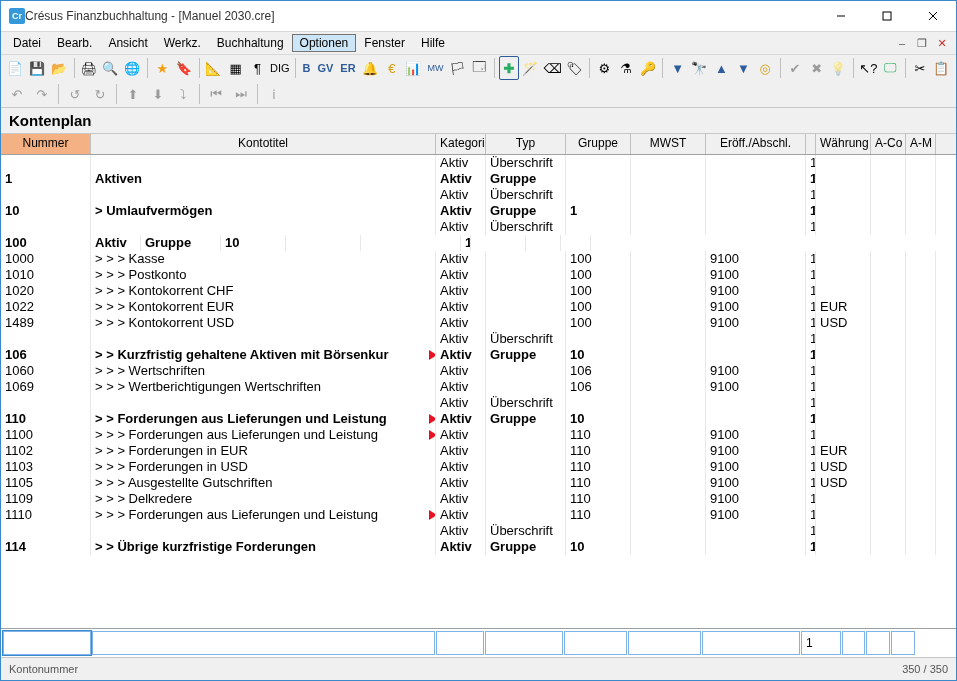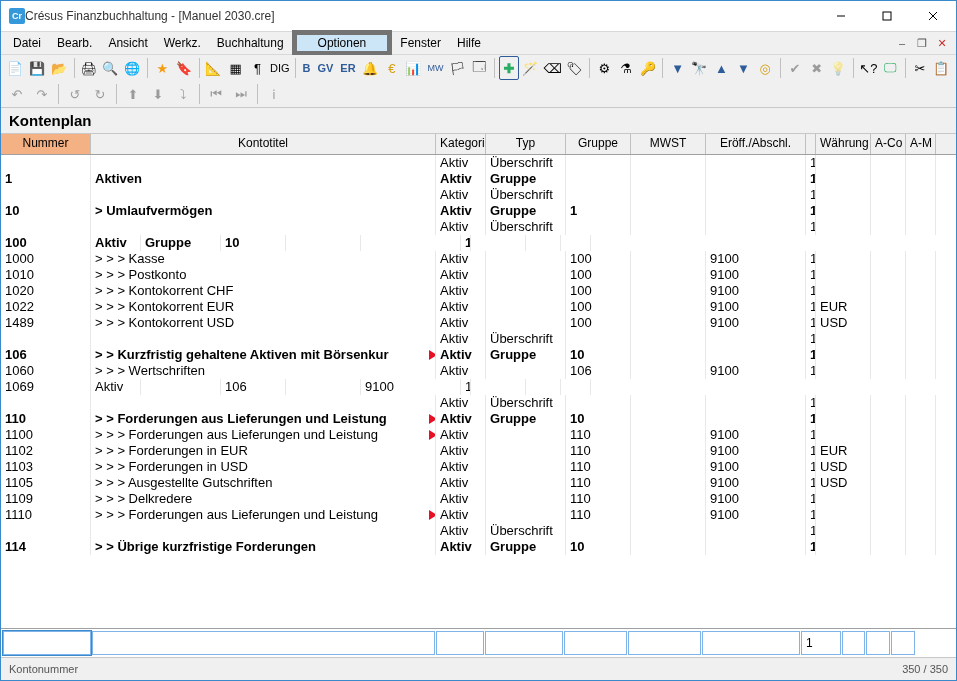--- a/index.html
+++ b/index.html
@@ -3,21 +3,21 @@
 <meta charset="utf-8">
 <style>
   html,body{margin:0;padding:0;font-family:"Segoe UI",Tahoma,sans-serif;font-size:12px;color:#000;background:#fff;height:100%;overflow:hidden}
   .window{width:957px;height:681px;border:1px solid #3a8acb;display:flex;flex-direction:column;box-sizing:border-box;background:#f0f0f0}
   .titlebar{height:30px;background:#fff;display:flex;align-items:center;padding:0 0 0 8px;border-bottom:1px solid #d8d8d8}
   .titlebar .app-icon{width:16px;height:16px;background:#3498db;border-radius:2px;display:flex;align-items:center;justify-content:center;color:#fff;font-size:9px;font-weight:bold}
   .titlebar .title{flex:1;font-size:12px;color:#333}
   .titlebar .winbtn{width:46px;height:30px;display:flex;align-items:center;justify-content:center;cursor:pointer}
   .menubar{height:22px;background:#f0f0f0;display:flex;align-items:center;padding:0 4px;border-bottom:1px solid #d8d8d8}
   .menubar .menu-item{padding:2px 8px;cursor:pointer}
-  .menubar .menu-item.active{background:#cde6f7;border:5px solid #737373;padding:1px 21px}
+  .menubar .menu-item.active{background:#cde6f7;border:1px solid #737373;padding:1px 7px}
   .menubar .spacer{flex:1}
   .menubar .mdi-btn{width:16px;height:16px;margin:0 2px;display:flex;align-items:center;justify-content:center;cursor:pointer;font-size:11px;color:#555}
   .toolbars{background:#f0f0f0;border-bottom:1px solid #c8c8c8}
   .toolbar{height:26px;display:flex;align-items:center;padding:0 4px;gap:1px}
   .tb-sep{width:1px;height:20px;background:#c0c0c0;margin:0 3px}
   .tb-btn{width:22px;height:22px;display:flex;align-items:center;justify-content:center;cursor:pointer;border:1px solid transparent;border-radius:2px;font-size:13px}
   .tb-btn.disabled{opacity:.35;cursor:default}
   .tb-text{font-weight:bold;font-size:11px;padding:0 3px;cursor:pointer;color:#2e5c9a}
   .page-title{padding:4px 8px;font-size:15px;font-weight:bold;background:#f0f0f0;border-bottom:1px solid #c8c8c8}
   .grid-wrap{flex:1;background:#fff;overflow:hidden;position:relative;display:flex;flex-direction:column}
@@ -356,20 +356,21 @@
           <div class="cell c-grp">106</div>
           <div class="cell c-mwst"></div>
           <div class="cell c-eroff">9100</div>
           <div class="cell c-wahr">1</div>
           <div class="cell c-cur"></div>
           <div class="cell c-aco"></div>
           <div class="cell c-amo"></div>
         </div>
         <div class="row">
           <div class="cell c-num">1069</div>
+          <div class="cell c-title">&gt;  &gt;  &gt;  Wertberichtigungen Wertschriften</div>
           <div class="cell c-cat">Aktiv</div>
           <div class="cell c-typ"></div>
           <div class="cell c-grp">106</div>
           <div class="cell c-mwst"></div>
           <div class="cell c-eroff">9100</div>
           <div class="cell c-wahr">1</div>
           <div class="cell c-cur"></div>
           <div class="cell c-aco"></div>
           <div class="cell c-amo"></div>
         </div>

